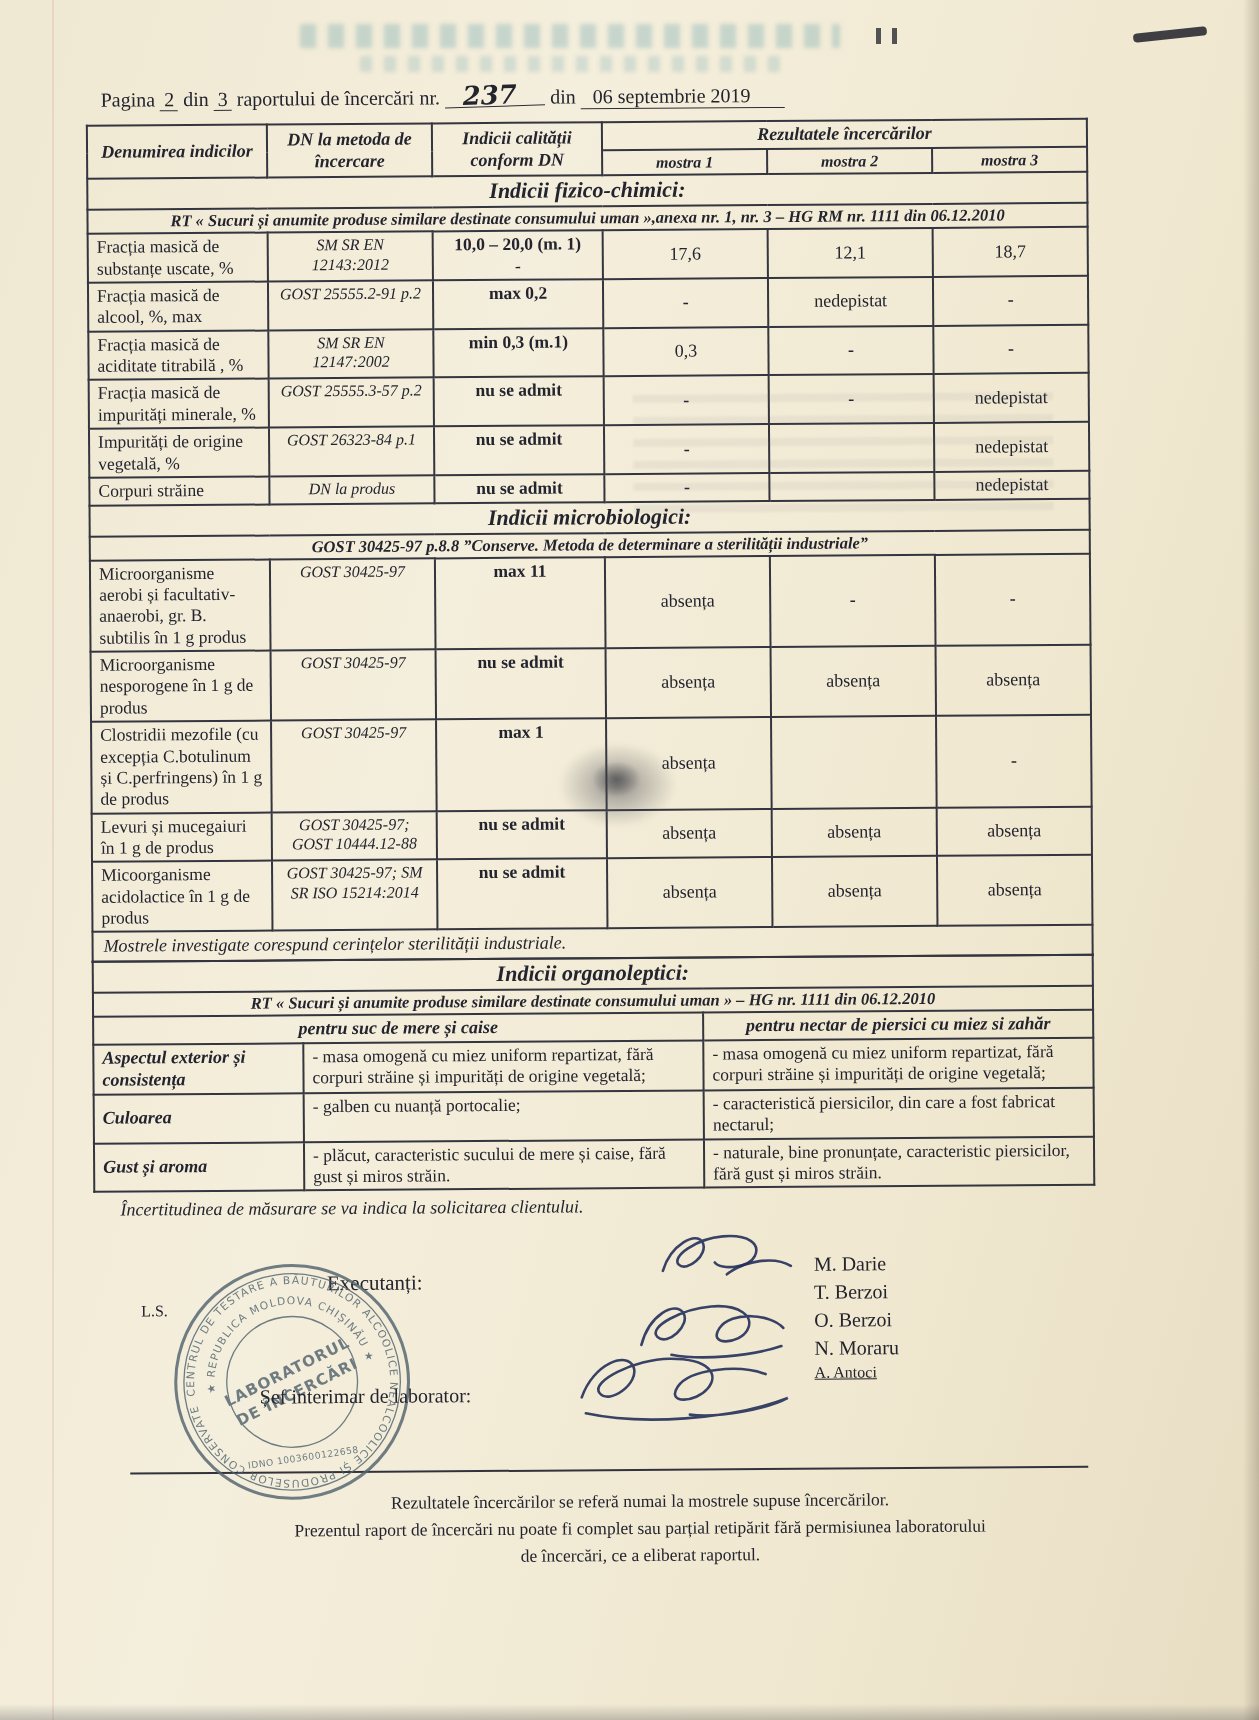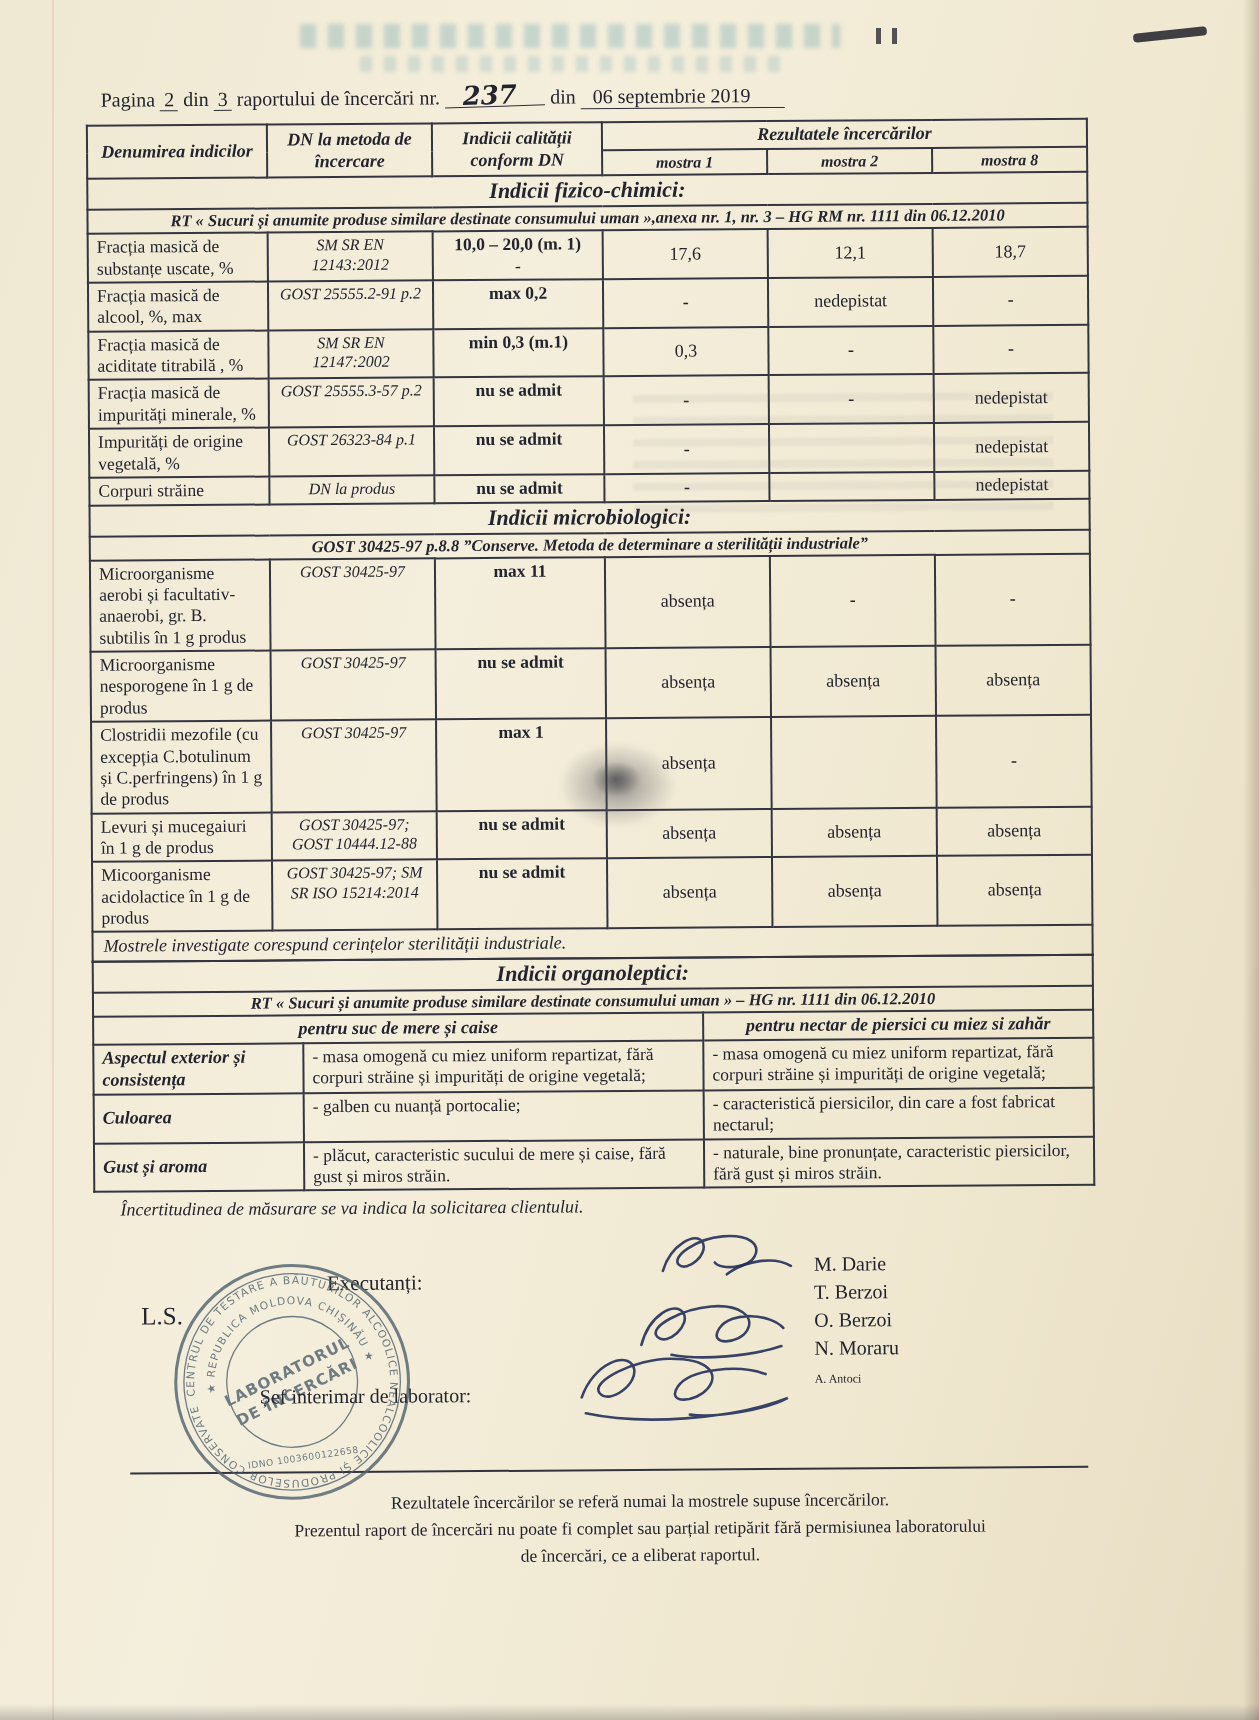--- a/index.html
+++ b/index.html
@@ -82,25 +82,25 @@
   td.val  { text-align: center; font-size: 18px; vertical-align: middle; }
   td.note-row { font-style: italic; font-size: 18px; padding: 3px 10px; }
   td.org-head  { text-align: center; font-weight: bold; font-style: italic; font-size: 18px; vertical-align: middle; }
   td.org-label { font-weight: bold; font-style: italic; font-size: 18px; vertical-align: middle; }
   td.org-desc  { font-size: 17.5px; }
 
   .uncert { margin: 7px 0 0 112px; font-style: italic; font-size: 18px; }
 
   
   .sig-area { position: relative; height: 248px; margin-top: 4px; }
-  .ls-label { position: absolute; left: 132px; top: 78px; font-size: 25px; }
+  .ls-label { position: absolute; left: 132px; top: 78px; font-size: 16px; }
   .exec-label { position: absolute; left: 318px; top: 48px; font-size: 21px; }
   .names { position: absolute; left: 805px; top: 30px; font-size: 20px; line-height: 28px; }
   .sef-label { position: absolute; left: 250px; top: 162px; font-size: 20px; z-index: 4; }
-  .sef-name  { position: absolute; left: 805px; top: 152px; font-size: 12px; }
+  .sef-name  { position: absolute; left: 805px; top: 144px; font-size: 16px; text-decoration: underline; }
   .stamp { position: absolute; left: 160px; top: 36px; width: 245px; height: 245px;
     opacity: .82; transform: rotate(-8deg); z-index: 3; }
   .stamp text { fill: #51646f; }
   .ring-text { font-size: 10.5px; letter-spacing: 1.2px; font-family: "DejaVu Sans", sans-serif; }
   .stamp-center { font-size: 15px; font-weight: bold; letter-spacing: 1px; font-family: "DejaVu Sans", sans-serif; }
   .stamp-idno { font-size: 9px; letter-spacing: .5px; font-family: "DejaVu Sans", sans-serif; }
   .sig { position: absolute; }
   .sig path { fill: none; stroke: #24305a; stroke-width: 2.6; stroke-linecap: round; opacity: .9; }
   .sig1 { left: 648px; top: 6px; }
   .sig2 { left: 622px; top: 74px; }
@@ -150,21 +150,21 @@
     <thead>
       <tr>
         <th rowspan="2">Denumirea indicilor</th>
         <th rowspan="2">DN la metoda de încercare</th>
         <th rowspan="2">Indicii calității conform DN</th>
         <th colspan="3">Rezultatele încercărilor</th>
       </tr>
       <tr>
         <th class="mostra">mostra 1</th>
         <th class="mostra">mostra 2</th>
-        <th class="mostra">mostra 8</th>
+        <th class="mostra">mostra 3</th>
       </tr>
     </thead>
     <tbody>
       <tr>
         <td colspan="6" class="sec-title">Indicii fizico-chimici:</td>
       </tr>
       <tr>
         <td colspan="6" class="sec-sub">RT « Sucuri și anumite produse similare destinate consumului uman »,anexa nr. 1, nr. 3  – HG RM  nr. 1111 din 06.12.2010</td>
       </tr>
 

